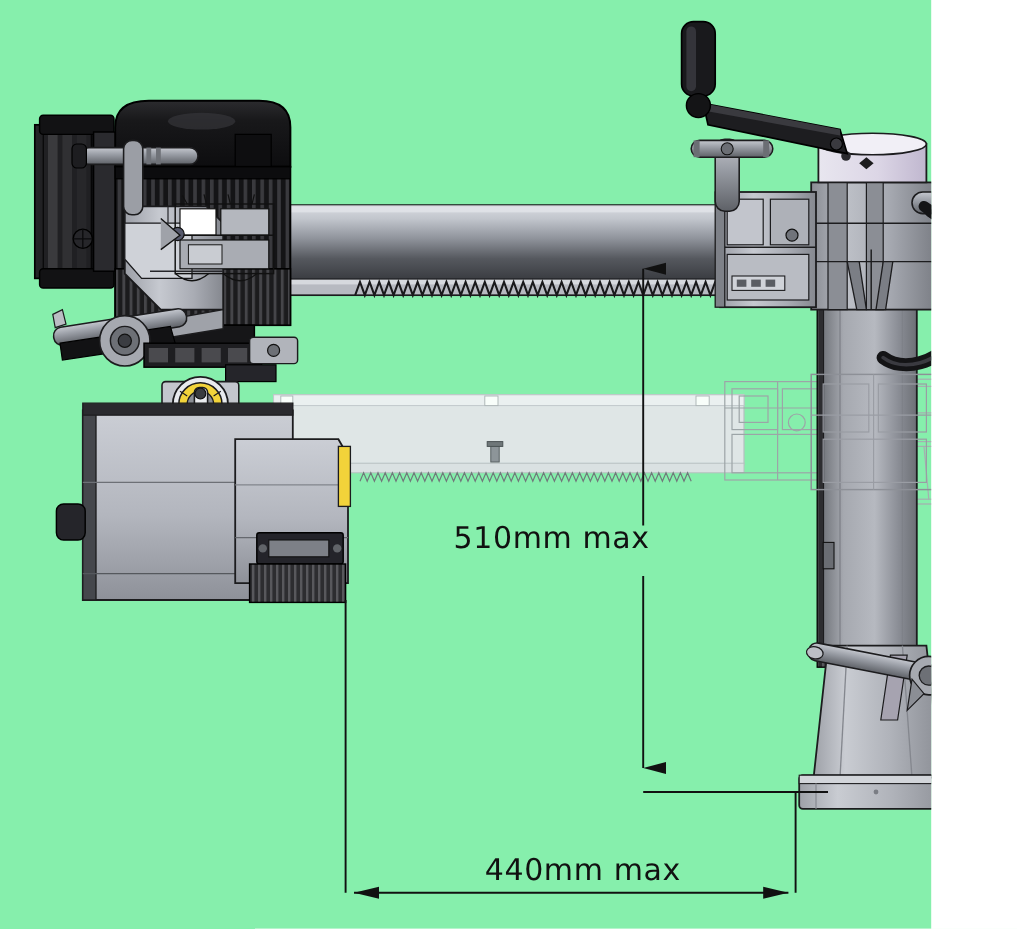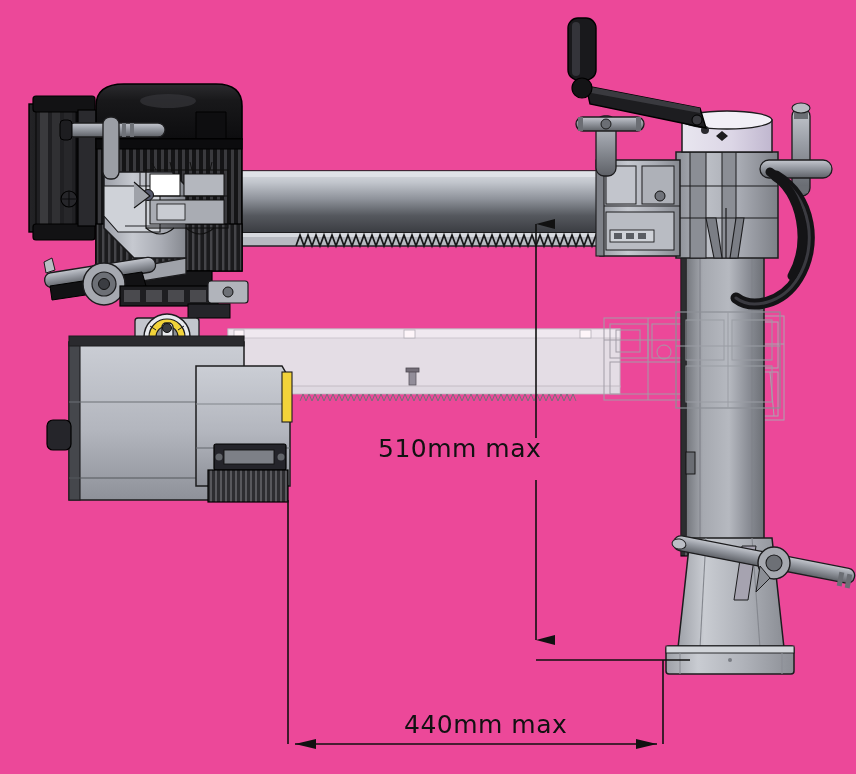--- a/index.html
+++ b/index.html
@@ -1,18 +1,18 @@
 <!DOCTYPE html>
 <html><head>
 <meta charset="utf-8">
 <title>Technical Drawing</title>
 <style>
   html,body{margin:0;padding:0;background:#ffffff;}
   body{font-family:"DejaVu Sans",sans-serif;}
-  #stage{position:relative;width:856px;height:774px;background:#ec4899;overflow:hidden;}
+  #stage{position:relative;width:776px;height:774px;background:#86efac;overflow:hidden;}
   #stage svg{display:block;}
   .dimtext{
     font-family:"DejaVu Sans",sans-serif;
     font-size:25px;
     fill:#111111;
     letter-spacing:0.5px;
   }
 </style>
 </head>
 <body>

